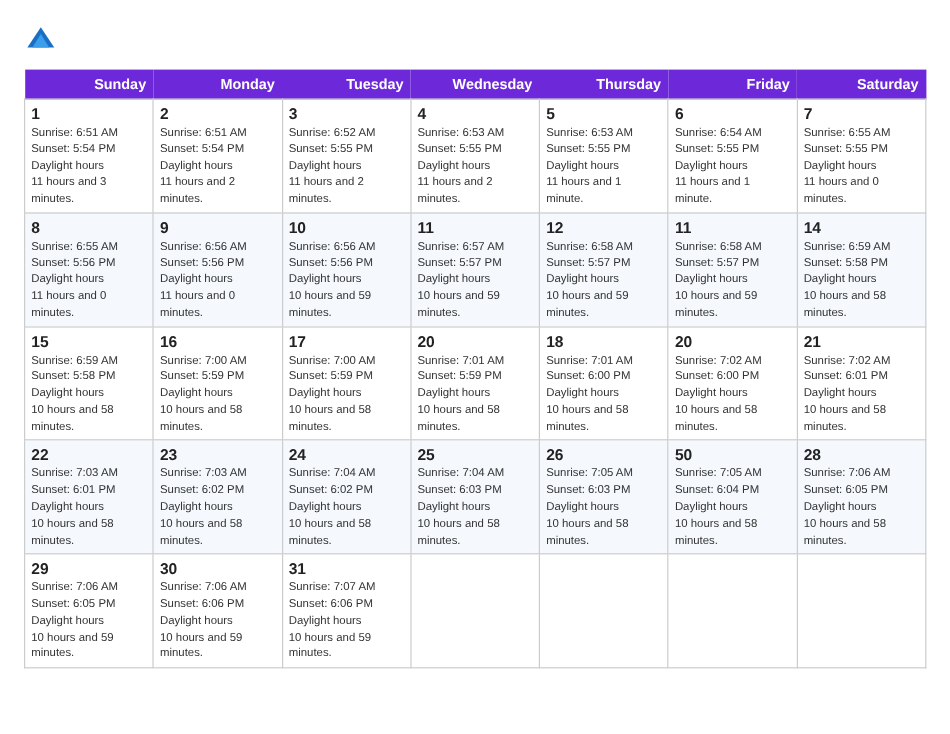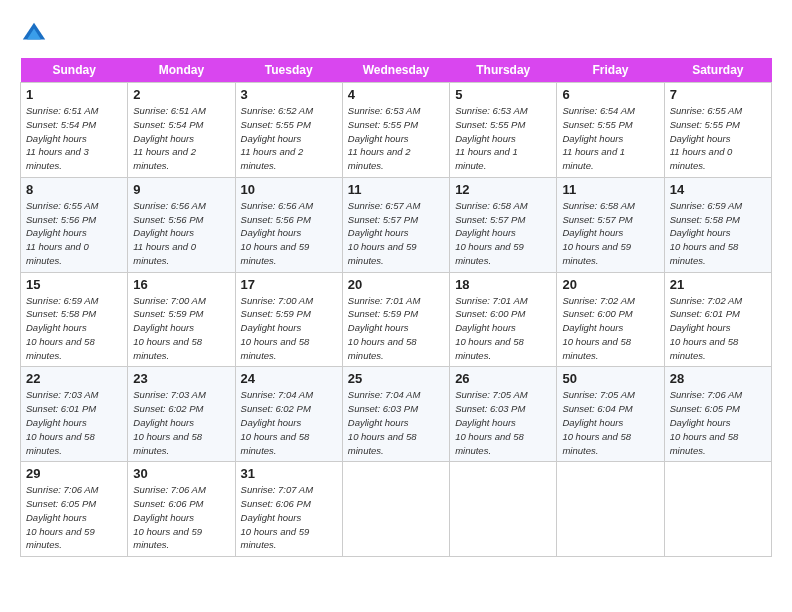--- a/index.html
+++ b/index.html
@@ -51,23 +51,23 @@
     .calendar-subtitle {
       font-size: 14px;
       color: #555;
     }
     .calendar-table {
       width: 100%;
       border-collapse: collapse;
       font-size: 10px;
     }
     .calendar-table th {
-      background-color: #d946ef;
+      background-color: #6d28d9;
       color: white;
-      text-align: center;
+      text-align: right;
       padding: 5px 6px;
       font-size: 12px;
       font-weight: bold;
     }
     .calendar-table td {
       border: 1px solid #ccc;
       vertical-align: top;
       padding: 4px 5px;
       width: calc(100% / 7);
       height: 88px;
@@ -80,21 +80,20 @@
       font-size: 13px;
       font-weight: bold;
       color: #222;
       display: block;
       margin-bottom: 2px;
     }
     .day-info {
       font-size: 9.5px;
       color: #333;
       line-height: 1.45;
-      font-style: italic;
     }
     .empty-cell {
       background: #fff !important;
     }
   </style>
 </head>
 <body>
 
 <div class="header-area">
   <div class="logo">

